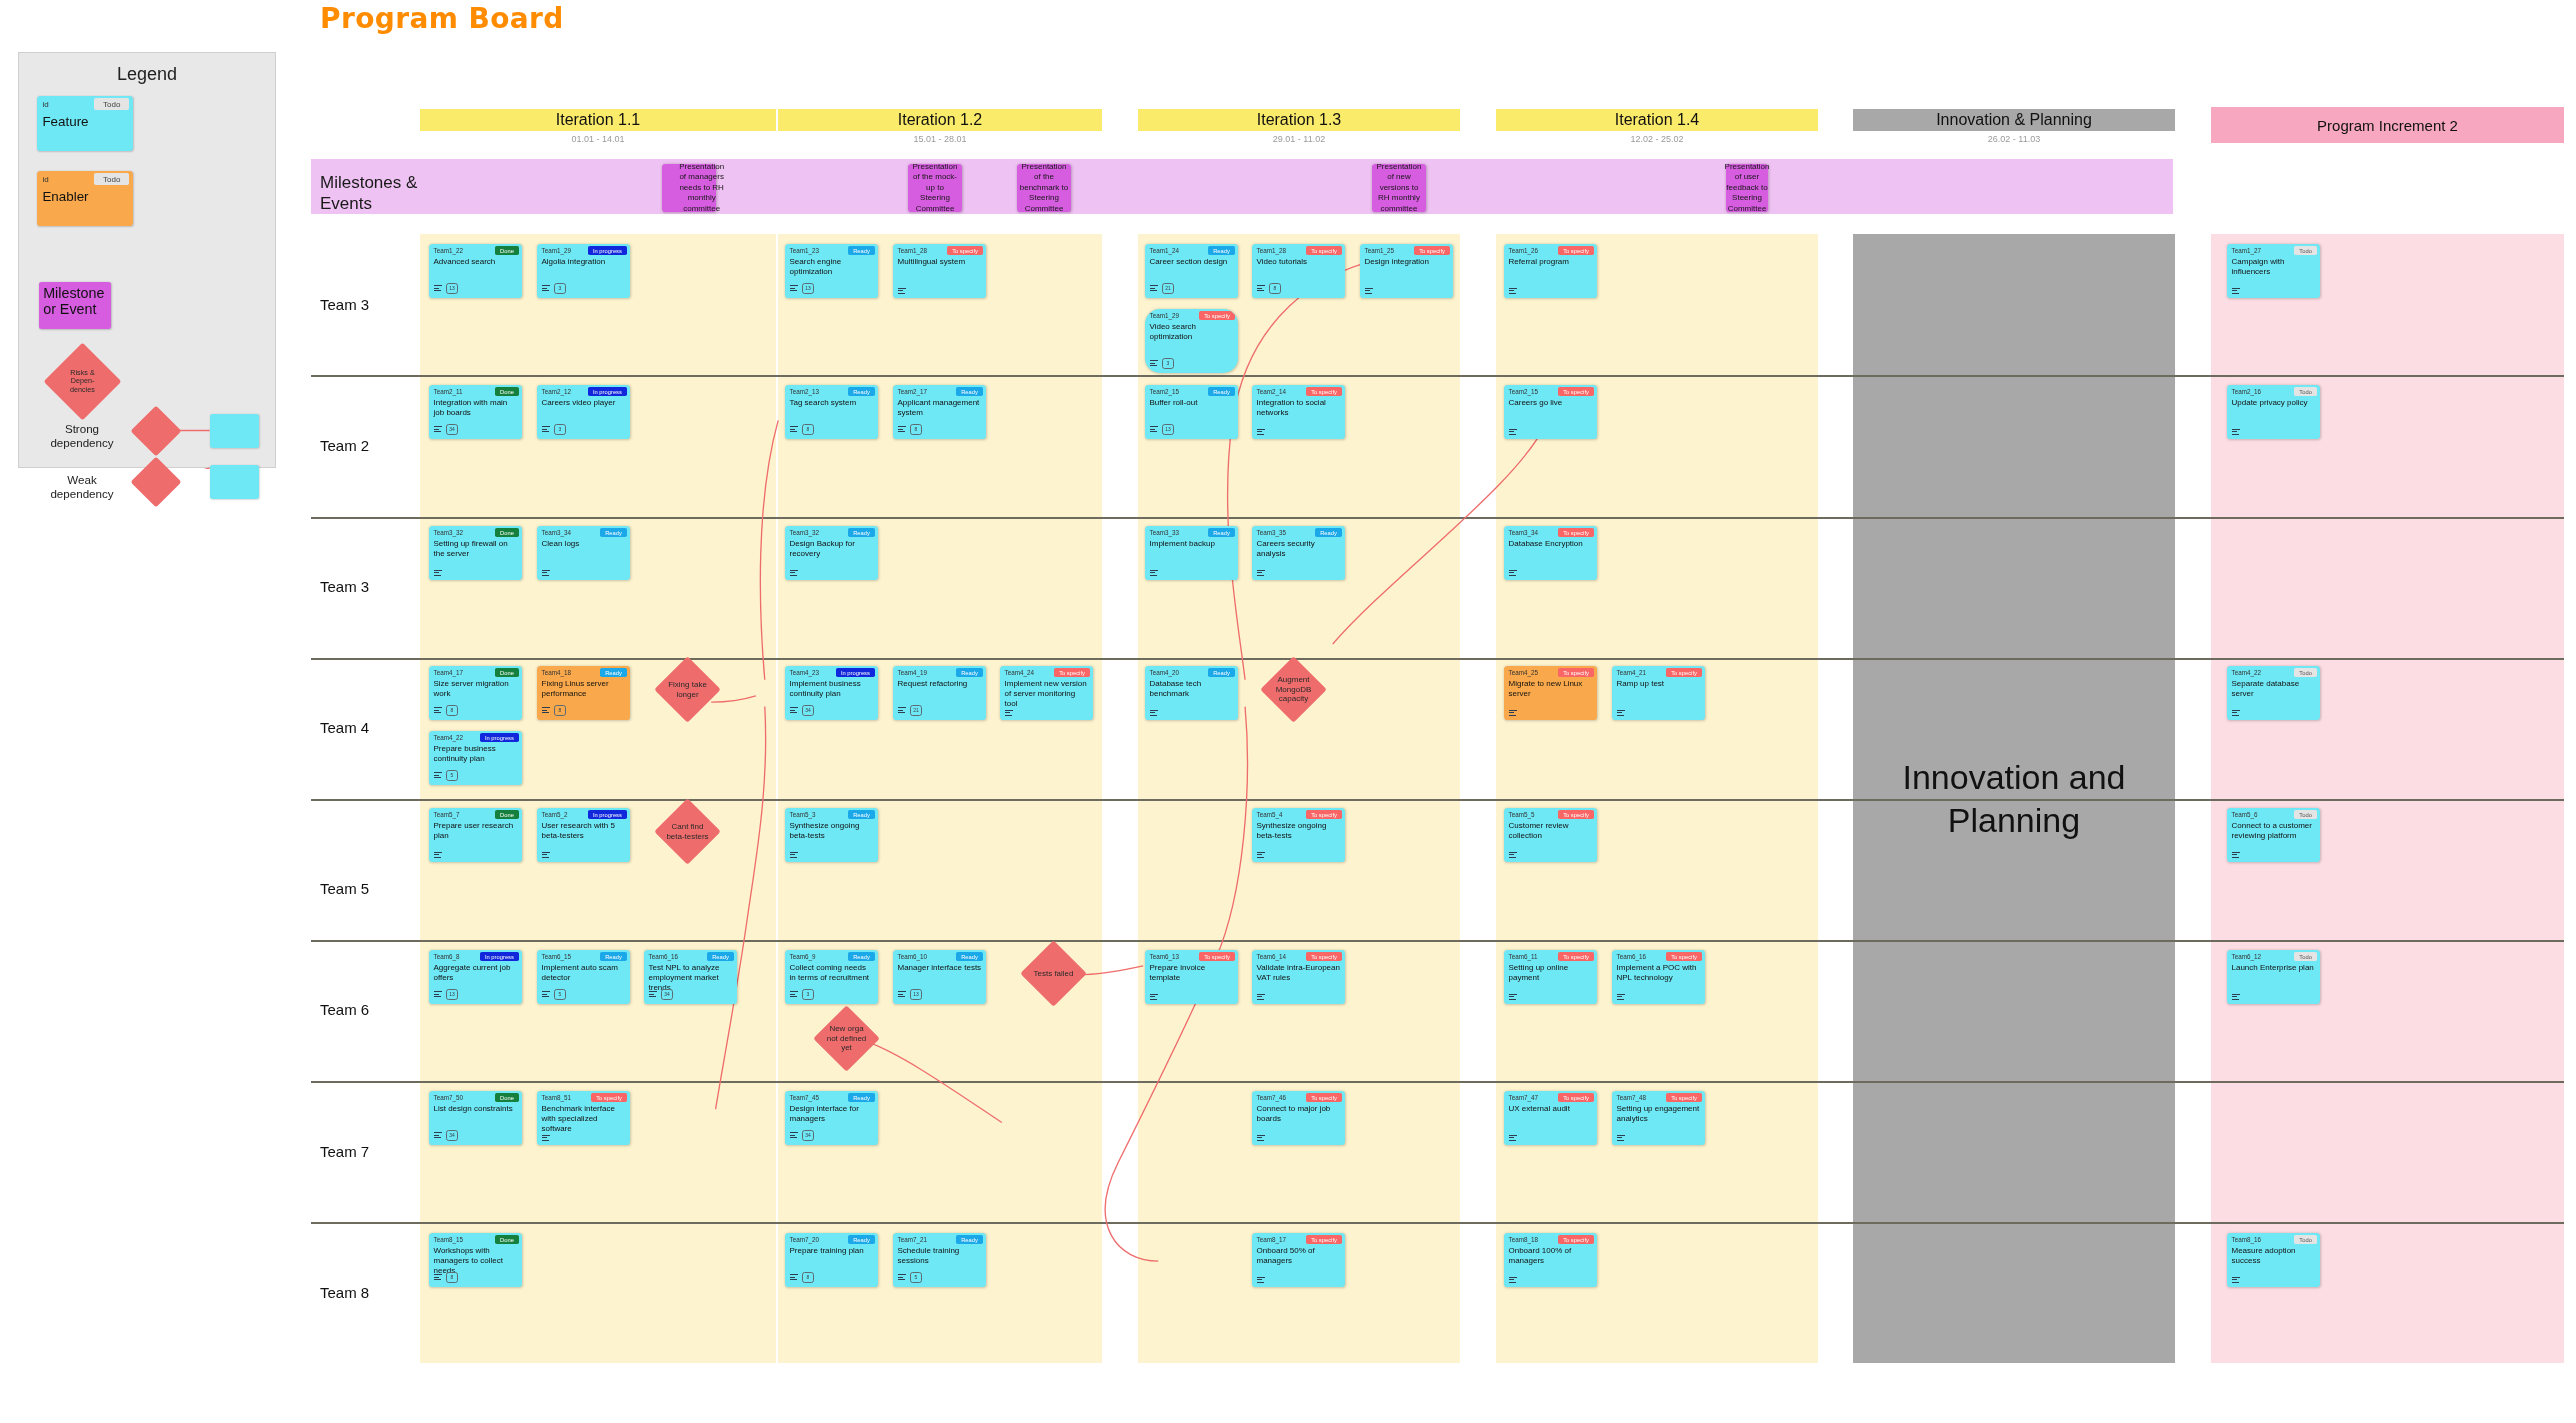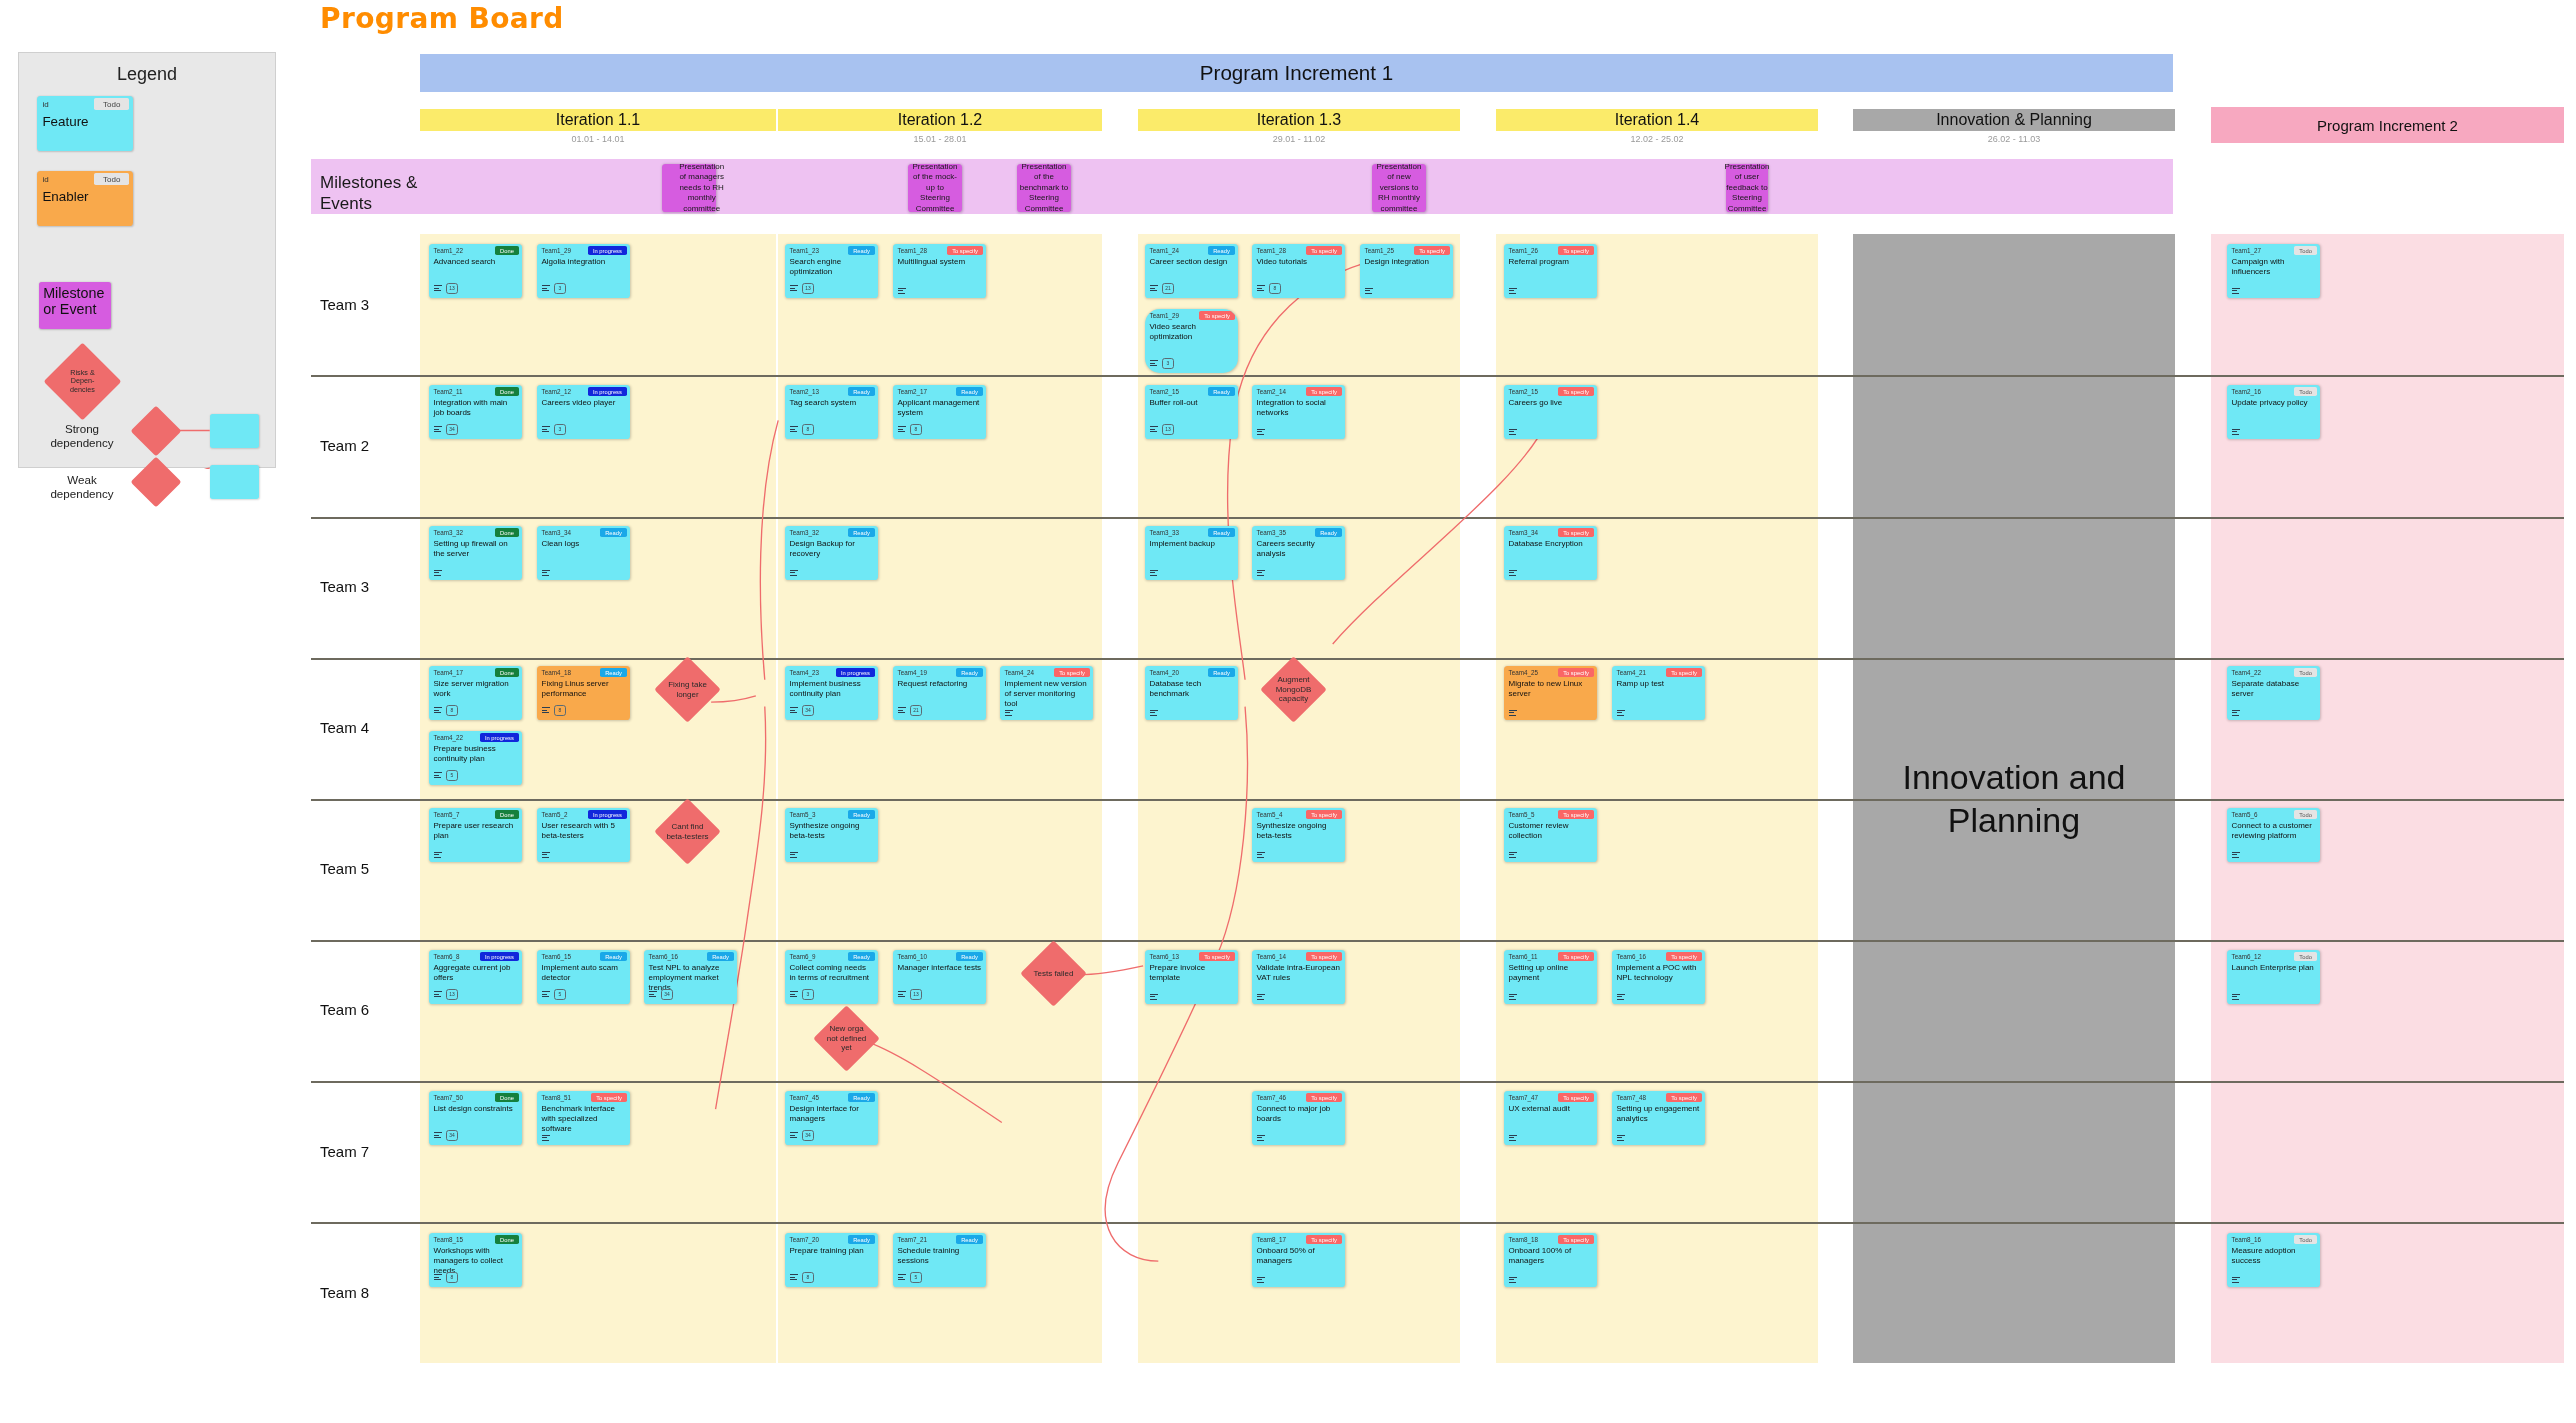--- a/index.html
+++ b/index.html
@@ -280,21 +280,20 @@
 dependency</div>
     <div class="legend-sm-diamond diamond" style="left:119px; top:411px;"></div>
     <div class="legend-sm-card" style="left:191px; top:412px;"></div>
 
     <svg style="position:absolute;left:0;top:0;width:258px;height:416px;pointer-events:none;" viewBox="0 0 288 465" width="258" height="416">
       <path d="M 177,422 L 213,422" stroke="#ef6c6c" stroke-width="1.6" fill="none"></path>
       <path d="M 177,480 C 192,480 198,466 213,464" stroke="#ef6c6c" stroke-width="1.6" fill="none"></path>
     </svg>
   </div>
 
-  <div class="pi-bar" style="left:420px; top:54px; width:1753px; height:38px;">Program Increment 1</div>
 
   <div class="iter-bar" style="left:420px; top:109px; width:356px; height:21.5px;">Iteration 1.1</div>
   <div class="iter-dates" style="left:420px; top:134px; width:356px;">01.01 - 14.01</div>
 
   <div class="iter-bar" style="left:778px; top:109px; width:324px; height:21.5px;">Iteration 1.2</div>
   <div class="iter-dates" style="left:778px; top:134px; width:324px;">15.01 - 28.01</div>
 
   <div class="iter-bar" style="left:1138px; top:109px; width:322px; height:21.5px;">Iteration 1.3</div>
   <div class="iter-dates" style="left:1138px; top:134px; width:322px;">29.01 - 11.02</div>
 
@@ -322,21 +321,21 @@
 
   <div id="rows-layer">
       <div class="team-label" style="left: 320px; top: 296px;">Team 3</div>
       <div class="row-sep" style="left: 311px; top: 375px; width: 2253px;"></div>
       <div class="team-label" style="left: 320px; top: 437px;">Team 2</div>
       <div class="row-sep" style="left: 311px; top: 517px; width: 2253px;"></div>
       <div class="team-label" style="left: 320px; top: 578px;">Team 3</div>
       <div class="row-sep" style="left: 311px; top: 658px; width: 2253px;"></div>
       <div class="team-label" style="left: 320px; top: 719px;">Team 4</div>
       <div class="row-sep" style="left: 311px; top: 799px; width: 2253px;"></div>
-      <div class="team-label" style="left: 320px; top: 860px;">Team 5</div>
+      <div class="team-label" style="left: 320px; top: 880px;">Team 5</div>
       <div class="row-sep" style="left: 311px; top: 940px; width: 2253px;"></div>
       <div class="team-label" style="left: 320px; top: 1001px;">Team 6</div>
       <div class="row-sep" style="left: 311px; top: 1081px; width: 2253px;"></div>
       <div class="team-label" style="left: 320px; top: 1143px;">Team 7</div>
       <div class="row-sep" style="left: 311px; top: 1222px; width: 2253px;"></div>
       <div class="team-label" style="left: 320px; top: 1284px;">Team 8</div>
     </div>
 
   <div id="ms-layer">
       <div class="ms-card" style="left: 662px; top: 164px; width: 54px; height: 48px; padding-left: 28px;">Presentation of managers needs to RH monthly committee</div>

